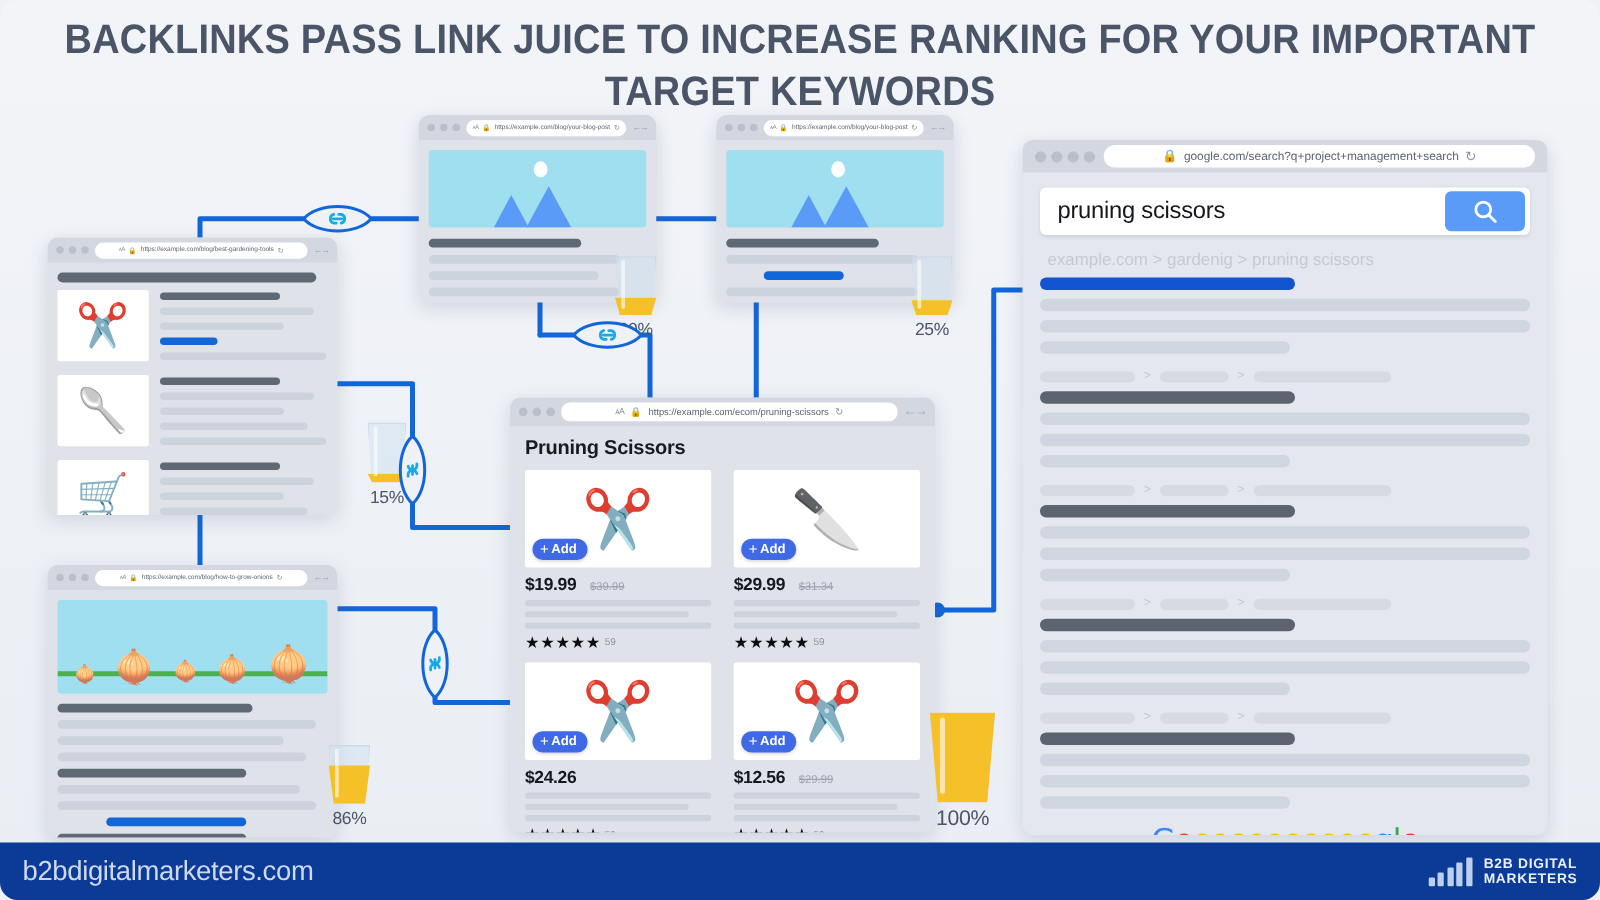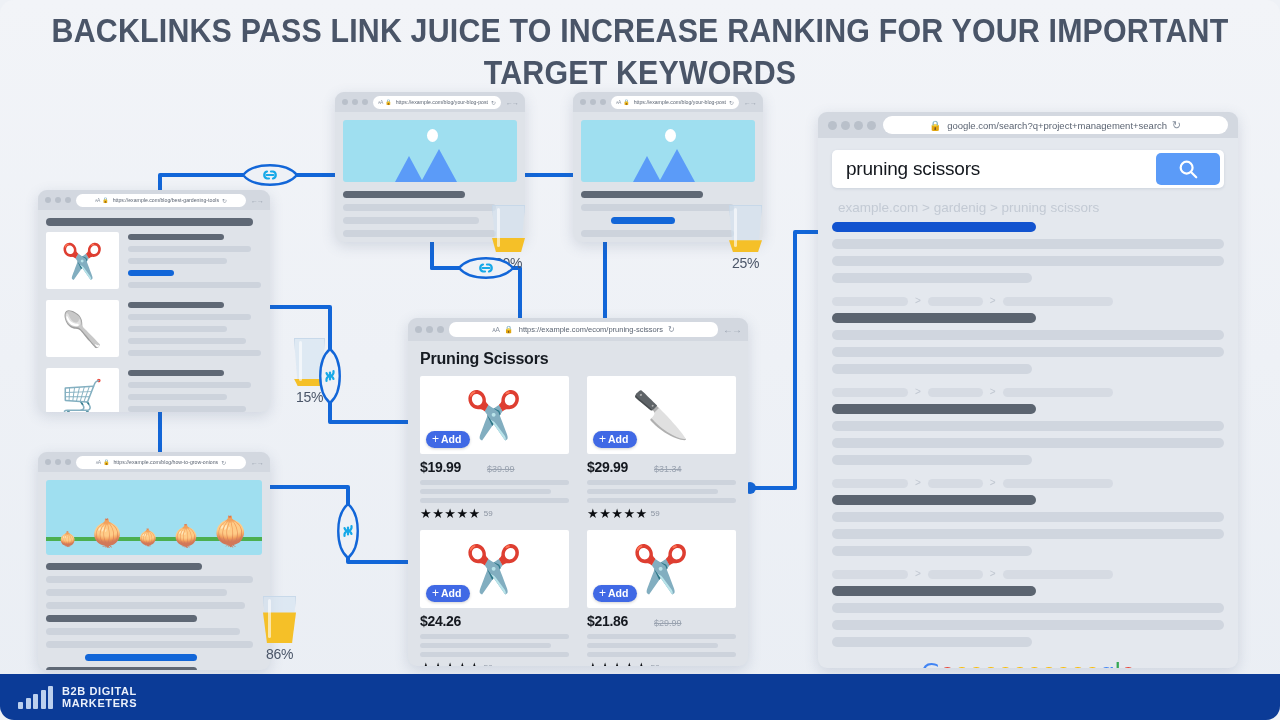--- a/index.html
+++ b/index.html
@@ -110,21 +110,21 @@
   .addbtn{
     position:absolute;left:6px;bottom:6px;
     background:#4069e5;color:#fff;border-radius:11px;
     padding:2px 9px 2px 6px;font-size:10.5px;font-weight:bold;
     display:flex;align-items:center;gap:2px;line-height:1.25;
     box-shadow:0 1px 3px rgba(0,0,0,.18);
   }
   .addbtn .plus{font-size:12px;font-weight:normal;line-height:1;}
   .prices{display:flex;align-items:baseline;gap:11px;margin:5px 0 5px;}
   .price{font-size:14px;color:#14181f;font-weight:bold;letter-spacing:-.3px;}
-  .old{font-size:9px;color:#9aa3b0;text-decoration:line-through;margin-left:15px;}
+  .old{font-size:9px;color:#9aa3b0;text-decoration:line-through;}
   .plines .bar{height:5px;margin-bottom:4px;background:#cdd3dc;}
   .stars{display:flex;align-items:center;gap:3px;margin-top:4px;}
   .stars .s{font-size:13px;color:#0b0d11;letter-spacing:.5px;line-height:1;}
   .stars .cnt{font-size:8px;color:#8a93a0;}
 
   
   #google{background:#e4e8ee;}
   #google .chrome{background:#d3d8e0;}
   #google .body{padding:12px 14px 8px;}
   .gsearch{
@@ -469,21 +469,21 @@
 
           <div class="prod">
             <div class="pimg">
               <span>✂️</span>
               <div class="addbtn">
                 <span class="plus">+</span>
                 <span>Add</span>
               </div>
             </div>
             <div class="prices">
-              <span class="price">$21.86</span>
+              <span class="price">$12.56</span>
               <span class="old">$29.99</span>
             </div>
             <div class="plines">
               <div class="bar" style="width:100%;"></div>
                 <div class="bar" style="width:88%;"></div>
                 <div class="bar" style="width:100%;"></div>
             </div>
             <div class="stars">
               <span class="s">★★★★★</span>
               <span class="cnt">59</span>
@@ -621,20 +621,28 @@
 
     <div class="juice" style="left:263px;top:596px;">
       <div class="glass" style="width:33px;height:47px;">
         <span class="shell"></span>
         <span class="fill" id="fill-65" style="height: 65%;"></span>
         <span class="shine"></span>
       </div>
       <div class="pct">86%</div>
     </div>
 
+    <div class="juice big" style="left:744px;top:570px;">
+      <div class="glass" style="width:52px;height:72px;">
+        <span class="shell"></span>
+        <span class="fill" id="fill-100" style="height: 100%;"></span>
+        <span class="shine" style="width:4px;"></span>
+      </div>
+      <div class="pct">100%</div>
+    </div>
 
     <div class="chain" style="left:242px;top:161px;">
       <svg viewBox="0 0 56 28">
         <path d="M1,14 C12,1 44,1 55,14 C44,27 12,27 1,14 Z" fill="#eef1f6" stroke="#1266d8" stroke-width="2.4"></path>
         <g stroke="#17a9e8" stroke-width="2.2" fill="none" stroke-linecap="round">
           <path d="M25,10.5 a3.6,3.6 0 0 0 0,7 h2"></path>
             <path d="M31,17.5 a3.6,3.6 0 0 0 0,-7 h-2"></path>
           <path d="M24.5,14 h7"></path>
         </g>
       </svg>
@@ -667,20 +675,21 @@
         <path d="M14,1 C27,12 27,44 14,55 C1,44 1,12 14,1 Z" fill="#eef1f6" stroke="#1266d8" stroke-width="2.4"></path>
         <g stroke="#17a9e8" stroke-width="2.2" fill="none" stroke-linecap="round">
           <path d="M10.5,25 a3.6,3.6 0 0 0 7,0 v-2"></path>
             <path d="M17.5,31 a3.6,3.6 0 0 0 -7,0 v2"></path>
           <path d="M14,24.5 v7"></path>
         </g>
       </svg>
     </div>
 
     <div id="footer">
+      <div class="site">b2bdigitalmarketers.com</div>
       <div class="brand">
         <div class="chart">
           <i style="height:7px;"></i>
             <i style="height:11px;"></i>
             <i style="height:15px;"></i>
             <i style="height:19px;"></i>
             <i style="height:23px;"></i>
         </div>
         <div class="txt">
           <div>B2B DIGITAL</div>

